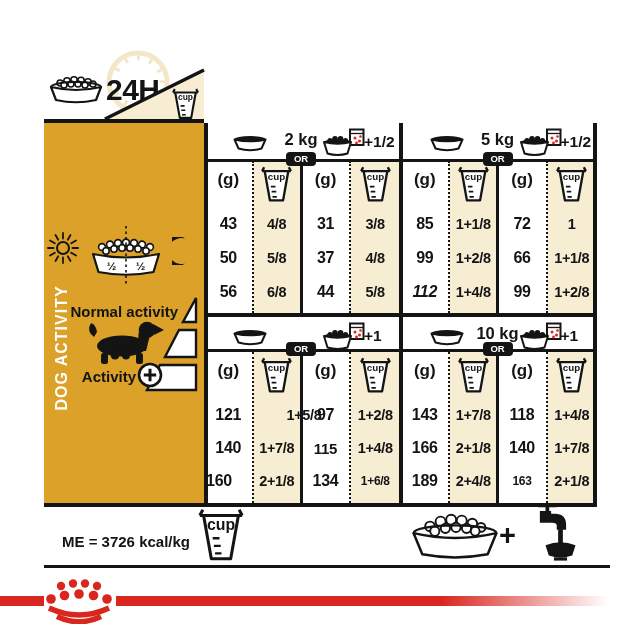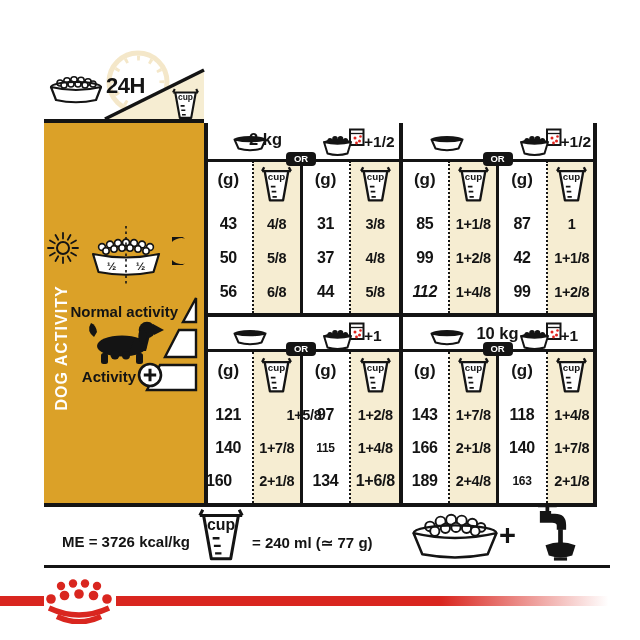--- a/index.html
+++ b/index.html
@@ -4,21 +4,21 @@
 <style>
   html,body{margin:0;padding:0;background:#fff;}
   .page{position:relative;width:640px;height:640px;background:#fff;overflow:hidden;
         font-family:"Liberation Sans",sans-serif;color:#141414;}
   .abs{position:absolute;}
   .title{left:0;top:22px;width:100%;text-align:center;font-size:34px;font-weight:bold;
          letter-spacing:.5px;color:#E0241E;}
   .band{left:204px;top:70px;width:393px;height:53px;background:#DBA128;
         border:4px solid #141414;box-sizing:border-box;}
   .band span{display:block;padding-left:12px;font-size:40px;font-weight:bold;line-height:44px;}
-  .h24{left:106px;top:73px;font-size:22px;font-weight:bold;letter-spacing:-.5px;}
+  .h24{left:106px;top:73px;font-size:30px;font-weight:bold;letter-spacing:-.5px;}
   .sidebar{left:44px;top:119px;width:160px;height:388px;background:#DBA128;
            border-top:4px solid #141414;border-bottom:4px solid #141414;box-sizing:border-box;}
   .vlabel{left:-52px;top:216px;width:140px;height:18px;transform:rotate(-90deg);
           text-align:center;color:#fff;font-size:16px;font-weight:bold;letter-spacing:1px;}
   .sm-label{font-size:15px;font-weight:bold;line-height:17px;}
   .me-text,.equiv-text{font-size:15px;font-weight:bold;white-space:nowrap;}
   .hr-line{left:44px;top:565px;width:566px;height:3px;background:#141414;}
   .stripe-l{left:0;top:596px;width:44px;height:10px;background:#D9261F;}
   .stripe-r{left:116px;top:596px;width:524px;height:10px;
             background:linear-gradient(to right,#D9261F 0%,#D9261F 62%,rgba(217,38,31,0) 94%);}
@@ -141,21 +141,20 @@
 
   <div class="abs me-text" style="left:62px;top:533px">ME = 3726 kcal/kg</div>
 
   <svg class="abs" style="left:198px;top:508px" width="46" height="56" viewBox="0 0 30 37">
     <path d="M3.5 5 L8.6 33.5 L21.4 33.5 L26.5 5" fill="#fff" stroke="#141414" stroke-width="2" stroke-linejoin="round"></path>
     <path d="M1 5 L3 1.2 M1 5 L29 5 M29 5 L27 1.2" fill="none" stroke="#141414" stroke-width="2"></path>
     <text x="15" y="14.5" font-size="10.5" font-weight="bold" text-anchor="middle" font-family="Liberation Sans, sans-serif" fill="#141414">cup</text>
     <path d="M9.5 20 h4.5 M10.3 25 h4.5 M11.1 30 h4.2" stroke="#141414" stroke-width="1.6"></path>
   </svg>
 
-  <div class="abs equiv-text" style="left:252px;top:534px">= 240 ml (≃ 77 g)</div>
 
   <svg class="abs" style="left:408px;top:512px" width="94" height="50" viewBox="0 0 96 52">
     <g fill="#fff" stroke="#141414" stroke-width="2">
       <circle cx="22" cy="15" r="5"></circle>
         <circle cx="33" cy="10" r="5.2"></circle>
         <circle cx="44" cy="8" r="5.2"></circle>
       <circle cx="55" cy="9" r="5.2"></circle>
         <circle cx="66" cy="12" r="5"></circle>
         <circle cx="75" cy="16" r="4.6"></circle>
       <circle cx="27" cy="20" r="4.8"></circle>
@@ -217,21 +216,21 @@
     <div class="abs" style="position: absolute; left: 299.5px; top: 352px; width: 3px; height: 151px; background: rgb(20, 20, 20);"></div>
     <div class="abs" style="position: absolute; left: 251.5px; top: 352px; width: 0px; height: 151px; border-left: 2px dotted rgb(20, 20, 20);"></div>
     <div class="abs" style="position: absolute; left: 349px; top: 352px; width: 0px; height: 151px; border-left: 2px dotted rgb(20, 20, 20);"></div>
     <div class="abs" style="position: absolute; left: 496px; top: 352px; width: 3px; height: 151px; background: rgb(20, 20, 20);"></div>
     <div class="abs" style="position: absolute; left: 448px; top: 352px; width: 0px; height: 151px; border-left: 2px dotted rgb(20, 20, 20);"></div>
     <div class="abs" style="position: absolute; left: 545.5px; top: 352px; width: 0px; height: 151px; border-left: 2px dotted rgb(20, 20, 20);"></div>
     <div style="position: absolute; left: 232px; top: 135px;"><svg width="36" height="17" viewBox="0 0 36 17">
  <ellipse cx="18" cy="4.5" rx="15.5" ry="3.4" fill="#141414"></ellipse>
  <path d="M2.5 4.5 L6.5 13.5 Q18 17 29.5 13.5 L33.5 4.5 Q18 8.2 2.5 4.5 Z" fill="#fff" stroke="#141414" stroke-width="2" stroke-linejoin="round"></path>
 </svg></div>
-    <div class="abs" style="position: absolute; left: 249px; top: 130px; width: 104px; font-size: 16.5px; font-weight: bold;">2 kg</div>
+    <div class="abs" style="position: absolute; left: 249px; top: 130px; width: 104px; text-align: center; font-size: 16.5px; font-weight: bold;">2 kg</div>
     <div style="position: absolute; left: 322px; top: 127px;"><svg width="46" height="31" viewBox="0 0 46 31">
  <path d="M28 2.5 h13.5 v15.5 h-13.5 z" fill="#fff" stroke="#141414" stroke-width="2"></path>
  <path d="M28 6.5 h13.5" fill="none" stroke="#141414" stroke-width="1.3"></path>
  <circle cx="33" cy="11" r="1.5" fill="#E0241E"></circle>
         <circle cx="37.5" cy="14" r="1.5" fill="#E0241E"></circle>
  <circle cx="34.5" cy="16" r="1.4" fill="#E0241E"></circle>
         <circle cx="38.5" cy="9.5" r="1.3" fill="#E0241E"></circle>
  <circle cx="8" cy="13.5" r="2.6" fill="#141414"></circle>
         <circle cx="13" cy="11.8" r="2.8" fill="#141414"></circle>
  <circle cx="18.5" cy="11.8" r="2.8" fill="#141414"></circle>
@@ -264,20 +263,21 @@
   <text x="15" y="14" font-size="9.5" font-weight="bold" text-anchor="middle" font-family="Liberation Sans, sans-serif" fill="#141414">cup</text>
   <path d="M9.5 20 h4.5 M10.3 25 h4.5 M11.1 30 h4.2" stroke="#141414" stroke-width="1.7"></path>
  </svg></div>
     <div class="abs cell" style="position: absolute; left: 351px; top: 213px; width: 48.5px; height: 22px; font-size: 14.5px; letter-spacing: -0.3px;">3/8</div>
     <div class="abs cell" style="position: absolute; left: 351px; top: 247px; width: 48.5px; height: 22px; font-size: 14.5px; letter-spacing: -0.3px;">4/8</div>
     <div class="abs cell" style="position: absolute; left: 351px; top: 281px; width: 48.5px; height: 22px; font-size: 14.5px; letter-spacing: -0.3px;">5/8</div>
     <div style="position: absolute; left: 428.5px; top: 135px;"><svg width="36" height="17" viewBox="0 0 36 17">
  <ellipse cx="18" cy="4.5" rx="15.5" ry="3.4" fill="#141414"></ellipse>
  <path d="M2.5 4.5 L6.5 13.5 Q18 17 29.5 13.5 L33.5 4.5 Q18 8.2 2.5 4.5 Z" fill="#fff" stroke="#141414" stroke-width="2" stroke-linejoin="round"></path>
 </svg></div>
+    <div class="abs" style="position: absolute; left: 445.5px; top: 130px; width: 104px; text-align: center; font-size: 16.5px; font-weight: bold;">5 kg</div>
     <div style="position: absolute; left: 518.5px; top: 127px;"><svg width="46" height="31" viewBox="0 0 46 31">
  <path d="M28 2.5 h13.5 v15.5 h-13.5 z" fill="#fff" stroke="#141414" stroke-width="2"></path>
  <path d="M28 6.5 h13.5" fill="none" stroke="#141414" stroke-width="1.3"></path>
  <circle cx="33" cy="11" r="1.5" fill="#E0241E"></circle>
         <circle cx="37.5" cy="14" r="1.5" fill="#E0241E"></circle>
  <circle cx="34.5" cy="16" r="1.4" fill="#E0241E"></circle>
         <circle cx="38.5" cy="9.5" r="1.3" fill="#E0241E"></circle>
  <circle cx="8" cy="13.5" r="2.6" fill="#141414"></circle>
         <circle cx="13" cy="11.8" r="2.8" fill="#141414"></circle>
  <circle cx="18.5" cy="11.8" r="2.8" fill="#141414"></circle>
@@ -294,22 +294,22 @@
     <div style="position: absolute; left: 457.75px; top: 166px;"><svg width="31" height="38" viewBox="0 0 30 37">
   <path d="M3.5 5 L8.6 33.5 L21.4 33.5 L26.5 5" fill="#fff" stroke="#141414" stroke-width="2.3" stroke-linejoin="round"></path>
   <path d="M1 5 L3 1.2 M1 5 L29 5 M29 5 L27 1.2" fill="none" stroke="#141414" stroke-width="2.3"></path>
   <text x="15" y="14" font-size="9.5" font-weight="bold" text-anchor="middle" font-family="Liberation Sans, sans-serif" fill="#141414">cup</text>
   <path d="M9.5 20 h4.5 M10.3 25 h4.5 M11.1 30 h4.2" stroke="#141414" stroke-width="1.7"></path>
  </svg></div>
     <div class="abs cell" style="position: absolute; left: 450px; top: 213px; width: 46.5px; height: 22px; font-size: 14.5px; letter-spacing: -0.3px;">1+1/8</div>
     <div class="abs cell" style="position: absolute; left: 450px; top: 247px; width: 46.5px; height: 22px; font-size: 14.5px; letter-spacing: -0.3px;">1+2/8</div>
     <div class="abs cell" style="position: absolute; left: 450px; top: 281px; width: 46.5px; height: 22px; font-size: 14.5px; letter-spacing: -0.3px;">1+4/8</div>
     <div class="abs" style="position: absolute; left: 498px; top: 170px; width: 48px; text-align: center; font-size: 17px; font-weight: bold;">(g)</div>
-    <div class="abs cell" style="position: absolute; left: 498.5px; top: 213px; width: 47px; height: 22px; font-size: 16px; letter-spacing: -0.3px;">87</div>
-    <div class="abs cell" style="position: absolute; left: 498.5px; top: 247px; width: 47px; height: 22px; font-size: 16px; letter-spacing: -0.3px;">42</div>
+    <div class="abs cell" style="position: absolute; left: 498.5px; top: 213px; width: 47px; height: 22px; font-size: 16px; letter-spacing: -0.3px;">72</div>
+    <div class="abs cell" style="position: absolute; left: 498.5px; top: 247px; width: 47px; height: 22px; font-size: 16px; letter-spacing: -0.3px;">66</div>
     <div class="abs cell" style="position: absolute; left: 498.5px; top: 281px; width: 47px; height: 22px; font-size: 16px; letter-spacing: -0.3px;">99</div>
     <div style="position: absolute; left: 556.25px; top: 166px;"><svg width="31" height="38" viewBox="0 0 30 37">
   <path d="M3.5 5 L8.6 33.5 L21.4 33.5 L26.5 5" fill="#fff" stroke="#141414" stroke-width="2.3" stroke-linejoin="round"></path>
   <path d="M1 5 L3 1.2 M1 5 L29 5 M29 5 L27 1.2" fill="none" stroke="#141414" stroke-width="2.3"></path>
   <text x="15" y="14" font-size="9.5" font-weight="bold" text-anchor="middle" font-family="Liberation Sans, sans-serif" fill="#141414">cup</text>
   <path d="M9.5 20 h4.5 M10.3 25 h4.5 M11.1 30 h4.2" stroke="#141414" stroke-width="1.7"></path>
  </svg></div>
     <div class="abs cell" style="position: absolute; left: 547.5px; top: 213px; width: 48.5px; height: 22px; font-size: 14.5px; letter-spacing: -0.3px;">1</div>
     <div class="abs cell" style="position: absolute; left: 547.5px; top: 247px; width: 48.5px; height: 22px; font-size: 14.5px; letter-spacing: -0.3px;">1+1/8</div>
     <div class="abs cell" style="position: absolute; left: 547.5px; top: 281px; width: 48.5px; height: 22px; font-size: 14.5px; letter-spacing: -0.3px;">1+2/8</div>
@@ -341,31 +341,31 @@
   <path d="M3.5 5 L8.6 33.5 L21.4 33.5 L26.5 5" fill="#fff" stroke="#141414" stroke-width="2.3" stroke-linejoin="round"></path>
   <path d="M1 5 L3 1.2 M1 5 L29 5 M29 5 L27 1.2" fill="none" stroke="#141414" stroke-width="2.3"></path>
   <text x="15" y="14" font-size="9.5" font-weight="bold" text-anchor="middle" font-family="Liberation Sans, sans-serif" fill="#141414">cup</text>
   <path d="M9.5 20 h4.5 M10.3 25 h4.5 M11.1 30 h4.2" stroke="#141414" stroke-width="1.7"></path>
  </svg></div>
     <div class="abs cell" style="position: absolute; left: 253.5px; top: 404px; width: 37px; height: 22px; font-size: 14.5px; letter-spacing: -0.3px; margin-left: 32px;">1+5/8</div>
     <div class="abs cell" style="position: absolute; left: 253.5px; top: 437px; width: 46.5px; height: 22px; font-size: 14.5px; letter-spacing: -0.3px;">1+7/8</div>
     <div class="abs cell" style="position: absolute; left: 253.5px; top: 470px; width: 46.5px; height: 22px; font-size: 14.5px; letter-spacing: -0.3px;">2+1/8</div>
     <div class="abs" style="position: absolute; left: 301.5px; top: 361px; width: 48px; text-align: center; font-size: 17px; font-weight: bold;">(g)</div>
     <div class="abs cell" style="position: absolute; left: 302px; top: 404px; width: 47px; height: 22px; font-size: 16px; letter-spacing: -0.3px;">97</div>
-    <div class="abs cell" style="position: absolute; left: 302px; top: 437px; width: 47px; height: 22px; font-size: 12px; letter-spacing: -0.3px;">115</div>
+    <div class="abs cell" style="position: absolute; left: 302px; top: 437px; width: 47px; height: 22px; font-size: 15px; letter-spacing: -0.3px;">115</div>
     <div class="abs cell" style="position: absolute; left: 302px; top: 470px; width: 47px; height: 22px; font-size: 16px; letter-spacing: -0.3px;">134</div>
     <div style="position: absolute; left: 359.75px; top: 357px;"><svg width="31" height="38" viewBox="0 0 30 37">
   <path d="M3.5 5 L8.6 33.5 L21.4 33.5 L26.5 5" fill="#fff" stroke="#141414" stroke-width="2.3" stroke-linejoin="round"></path>
   <path d="M1 5 L3 1.2 M1 5 L29 5 M29 5 L27 1.2" fill="none" stroke="#141414" stroke-width="2.3"></path>
   <text x="15" y="14" font-size="9.5" font-weight="bold" text-anchor="middle" font-family="Liberation Sans, sans-serif" fill="#141414">cup</text>
   <path d="M9.5 20 h4.5 M10.3 25 h4.5 M11.1 30 h4.2" stroke="#141414" stroke-width="1.7"></path>
  </svg></div>
     <div class="abs cell" style="position: absolute; left: 351px; top: 404px; width: 48.5px; height: 22px; font-size: 14.5px; letter-spacing: -0.3px;">1+2/8</div>
     <div class="abs cell" style="position: absolute; left: 351px; top: 437px; width: 48.5px; height: 22px; font-size: 14.5px; letter-spacing: -0.3px;">1+4/8</div>
-    <div class="abs cell" style="position: absolute; left: 351px; top: 470px; width: 48.5px; height: 22px; font-size: 16px; letter-spacing: -0.3px;">1+6/8</div>
+    <div class="abs cell" style="position: absolute; left: 351px; top: 470px; width: 48.5px; height: 22px; font-size: 12px; letter-spacing: -0.3px;">1+6/8</div>
     <div style="position: absolute; left: 428.5px; top: 329px;"><svg width="36" height="17" viewBox="0 0 36 17">
  <ellipse cx="18" cy="4.5" rx="15.5" ry="3.4" fill="#141414"></ellipse>
  <path d="M2.5 4.5 L6.5 13.5 Q18 17 29.5 13.5 L33.5 4.5 Q18 8.2 2.5 4.5 Z" fill="#fff" stroke="#141414" stroke-width="2" stroke-linejoin="round"></path>
 </svg></div>
     <div class="abs" style="position: absolute; left: 445.5px; top: 324px; width: 104px; text-align: center; font-size: 16.5px; font-weight: bold;">10 kg</div>
     <div style="position: absolute; left: 518.5px; top: 321px;"><svg width="46" height="31" viewBox="0 0 46 31">
  <path d="M28 2.5 h13.5 v15.5 h-13.5 z" fill="#fff" stroke="#141414" stroke-width="2"></path>
  <path d="M28 6.5 h13.5" fill="none" stroke="#141414" stroke-width="1.3"></path>
  <circle cx="33" cy="11" r="1.5" fill="#E0241E"></circle>
         <circle cx="37.5" cy="14" r="1.5" fill="#E0241E"></circle>

